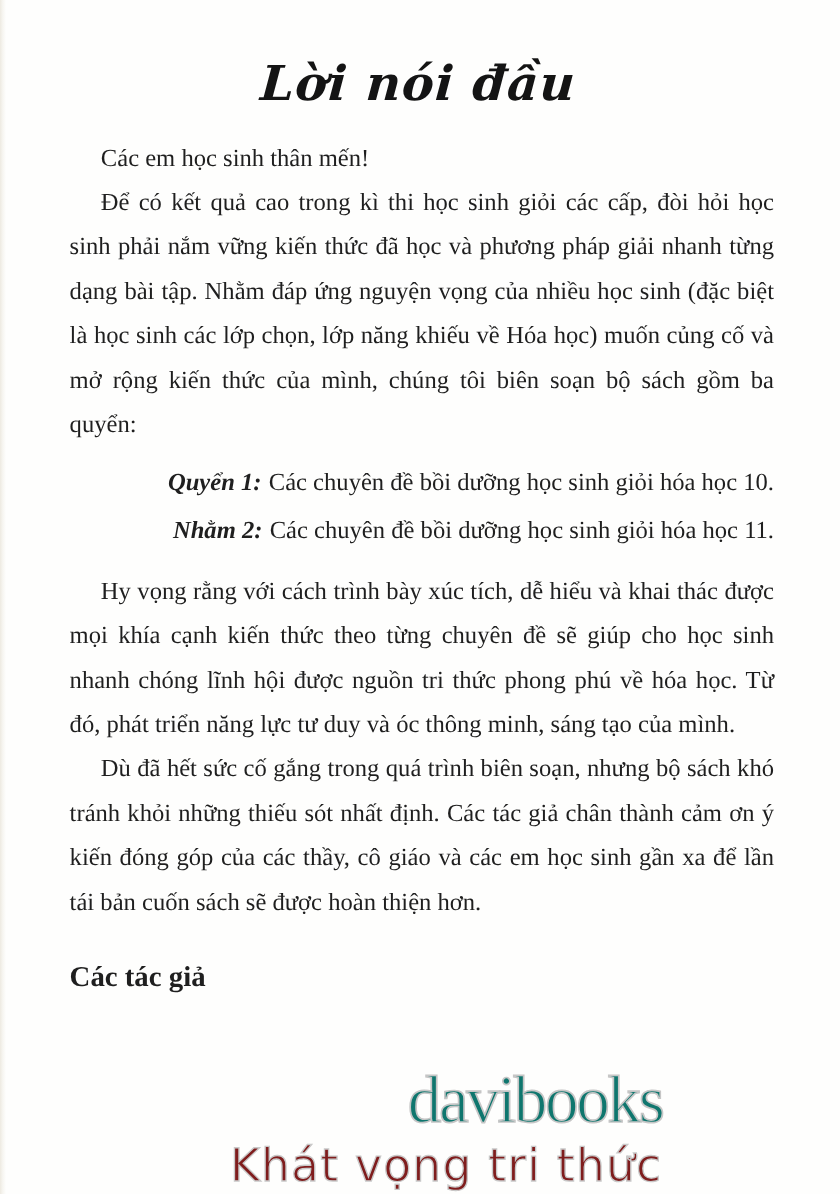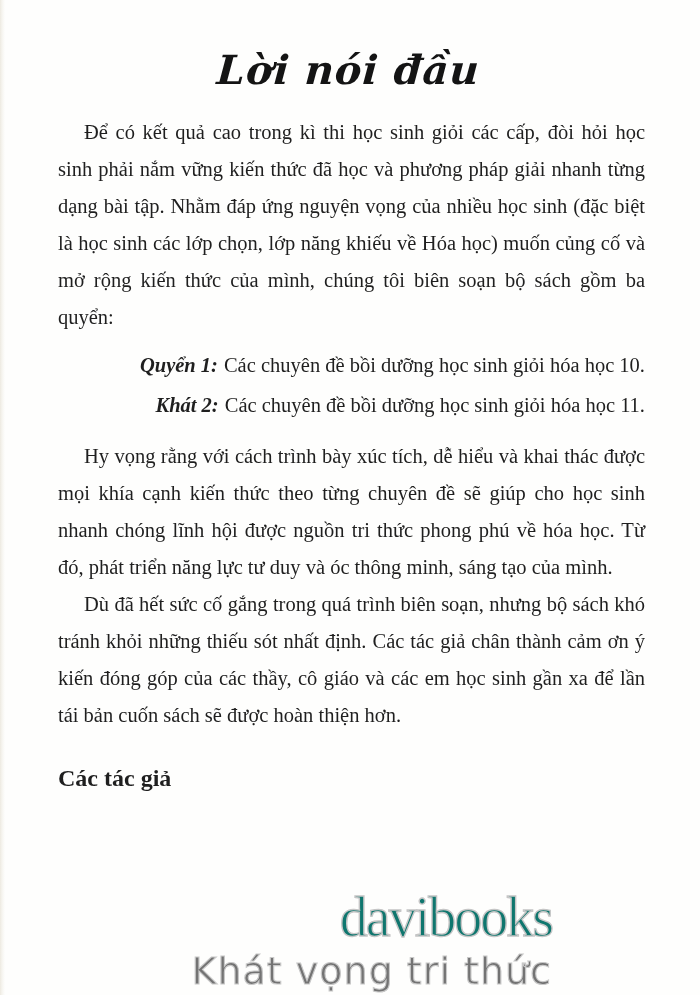--- a/index.html
+++ b/index.html
@@ -81,41 +81,42 @@
     font-family: Liberation Serif, serif;
     -webkit-text-stroke: 1.4px #c6c6c6;
   }
   .watermark .slogan {
     display: block;
     margin-top: -12px;
     font-size: 38px;
     line-height: 44px;
     letter-spacing: 1px;
     font-weight: 400;
-    color: #737373;
+    color: #7f1d1d;
     -webkit-text-stroke: 1.1px #c9c9c9;
   }
 </style>
 </head>
 <body>
 
 <div class="page">
   <div class="scan-edge"></div>
 
   <h1 class="title">Lời nói đầu</h1>
 
   <div class="content">
+    <p>Các em học sinh thân mến!</p>
     <p>Để có kết quả cao trong kì thi học sinh giỏi các cấp, đòi hỏi học sinh phải nắm vững kiến thức đã học và phương pháp giải nhanh từng dạng bài tập. Nhằm đáp ứng nguyện vọng của nhiều học sinh (đặc biệt là học sinh các lớp chọn, lớp năng khiếu về Hóa học) muốn củng cố và mở rộng kiến thức của mình, chúng tôi biên soạn bộ sách gồm ba quyển:</p>
 
     <div class="book-list">
       <div class="book-row">
         <span class="book-label">Quyển 1:</span><span>Các chuyên đề bồi dưỡng học sinh giỏi hóa học 10.</span>
       </div>
       <div class="book-row">
-        <span class="book-label">Khát 2:</span><span>Các chuyên đề bồi dưỡng học sinh giỏi hóa học 11.</span>
+        <span class="book-label">Nhằm 2:</span><span>Các chuyên đề bồi dưỡng học sinh giỏi hóa học 11.</span>
       </div>
     </div>
 
     <p>Hy vọng rằng với cách trình bày xúc tích, dễ hiểu và khai thác được mọi khía cạnh kiến thức theo từng chuyên đề sẽ giúp cho học sinh nhanh chóng lĩnh hội được nguồn tri thức phong phú về hóa học. Từ đó, phát triển năng lực tư duy và óc thông minh, sáng tạo của mình.</p>
     <p>Dù đã hết sức cố gắng trong quá trình biên soạn, nhưng bộ sách khó tránh khỏi những thiếu sót nhất định. Các tác giả chân thành cảm ơn ý kiến đóng góp của các thầy, cô giáo và các em học sinh gần xa để lần tái bản cuốn sách sẽ được hoàn thiện hơn.</p>
 
     <div class="signature">Các tác giả</div>
   </div>
 
   <div class="watermark">

